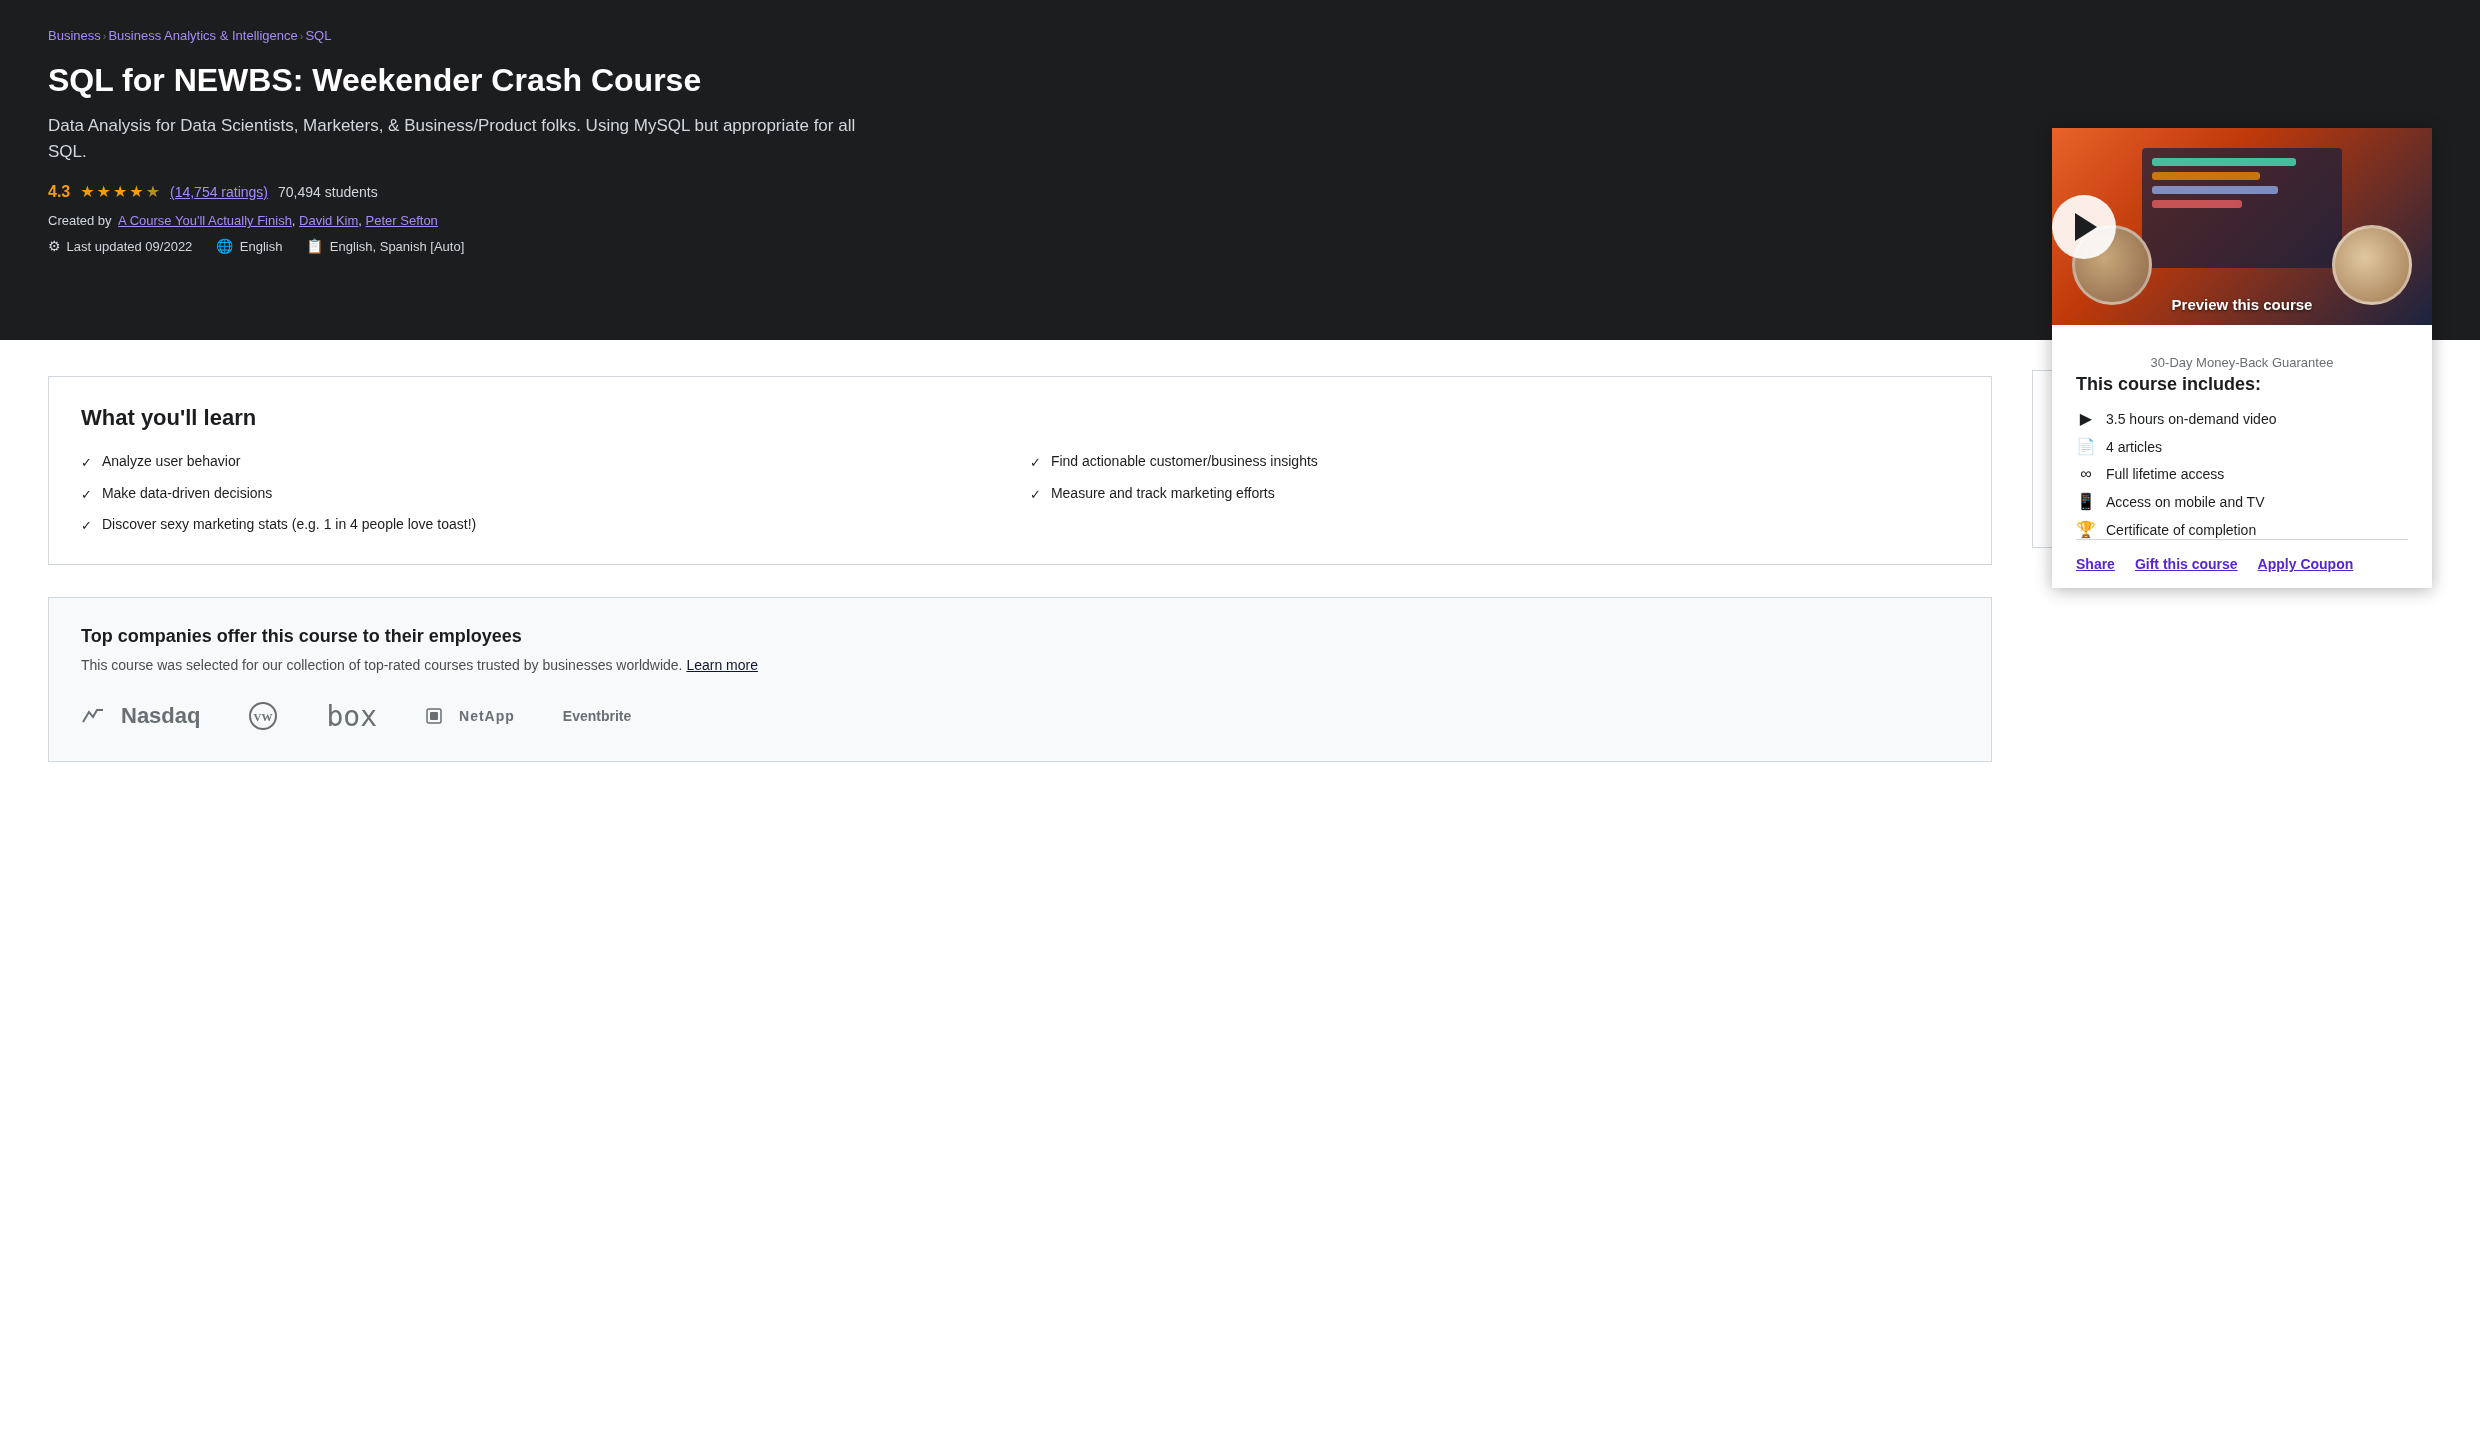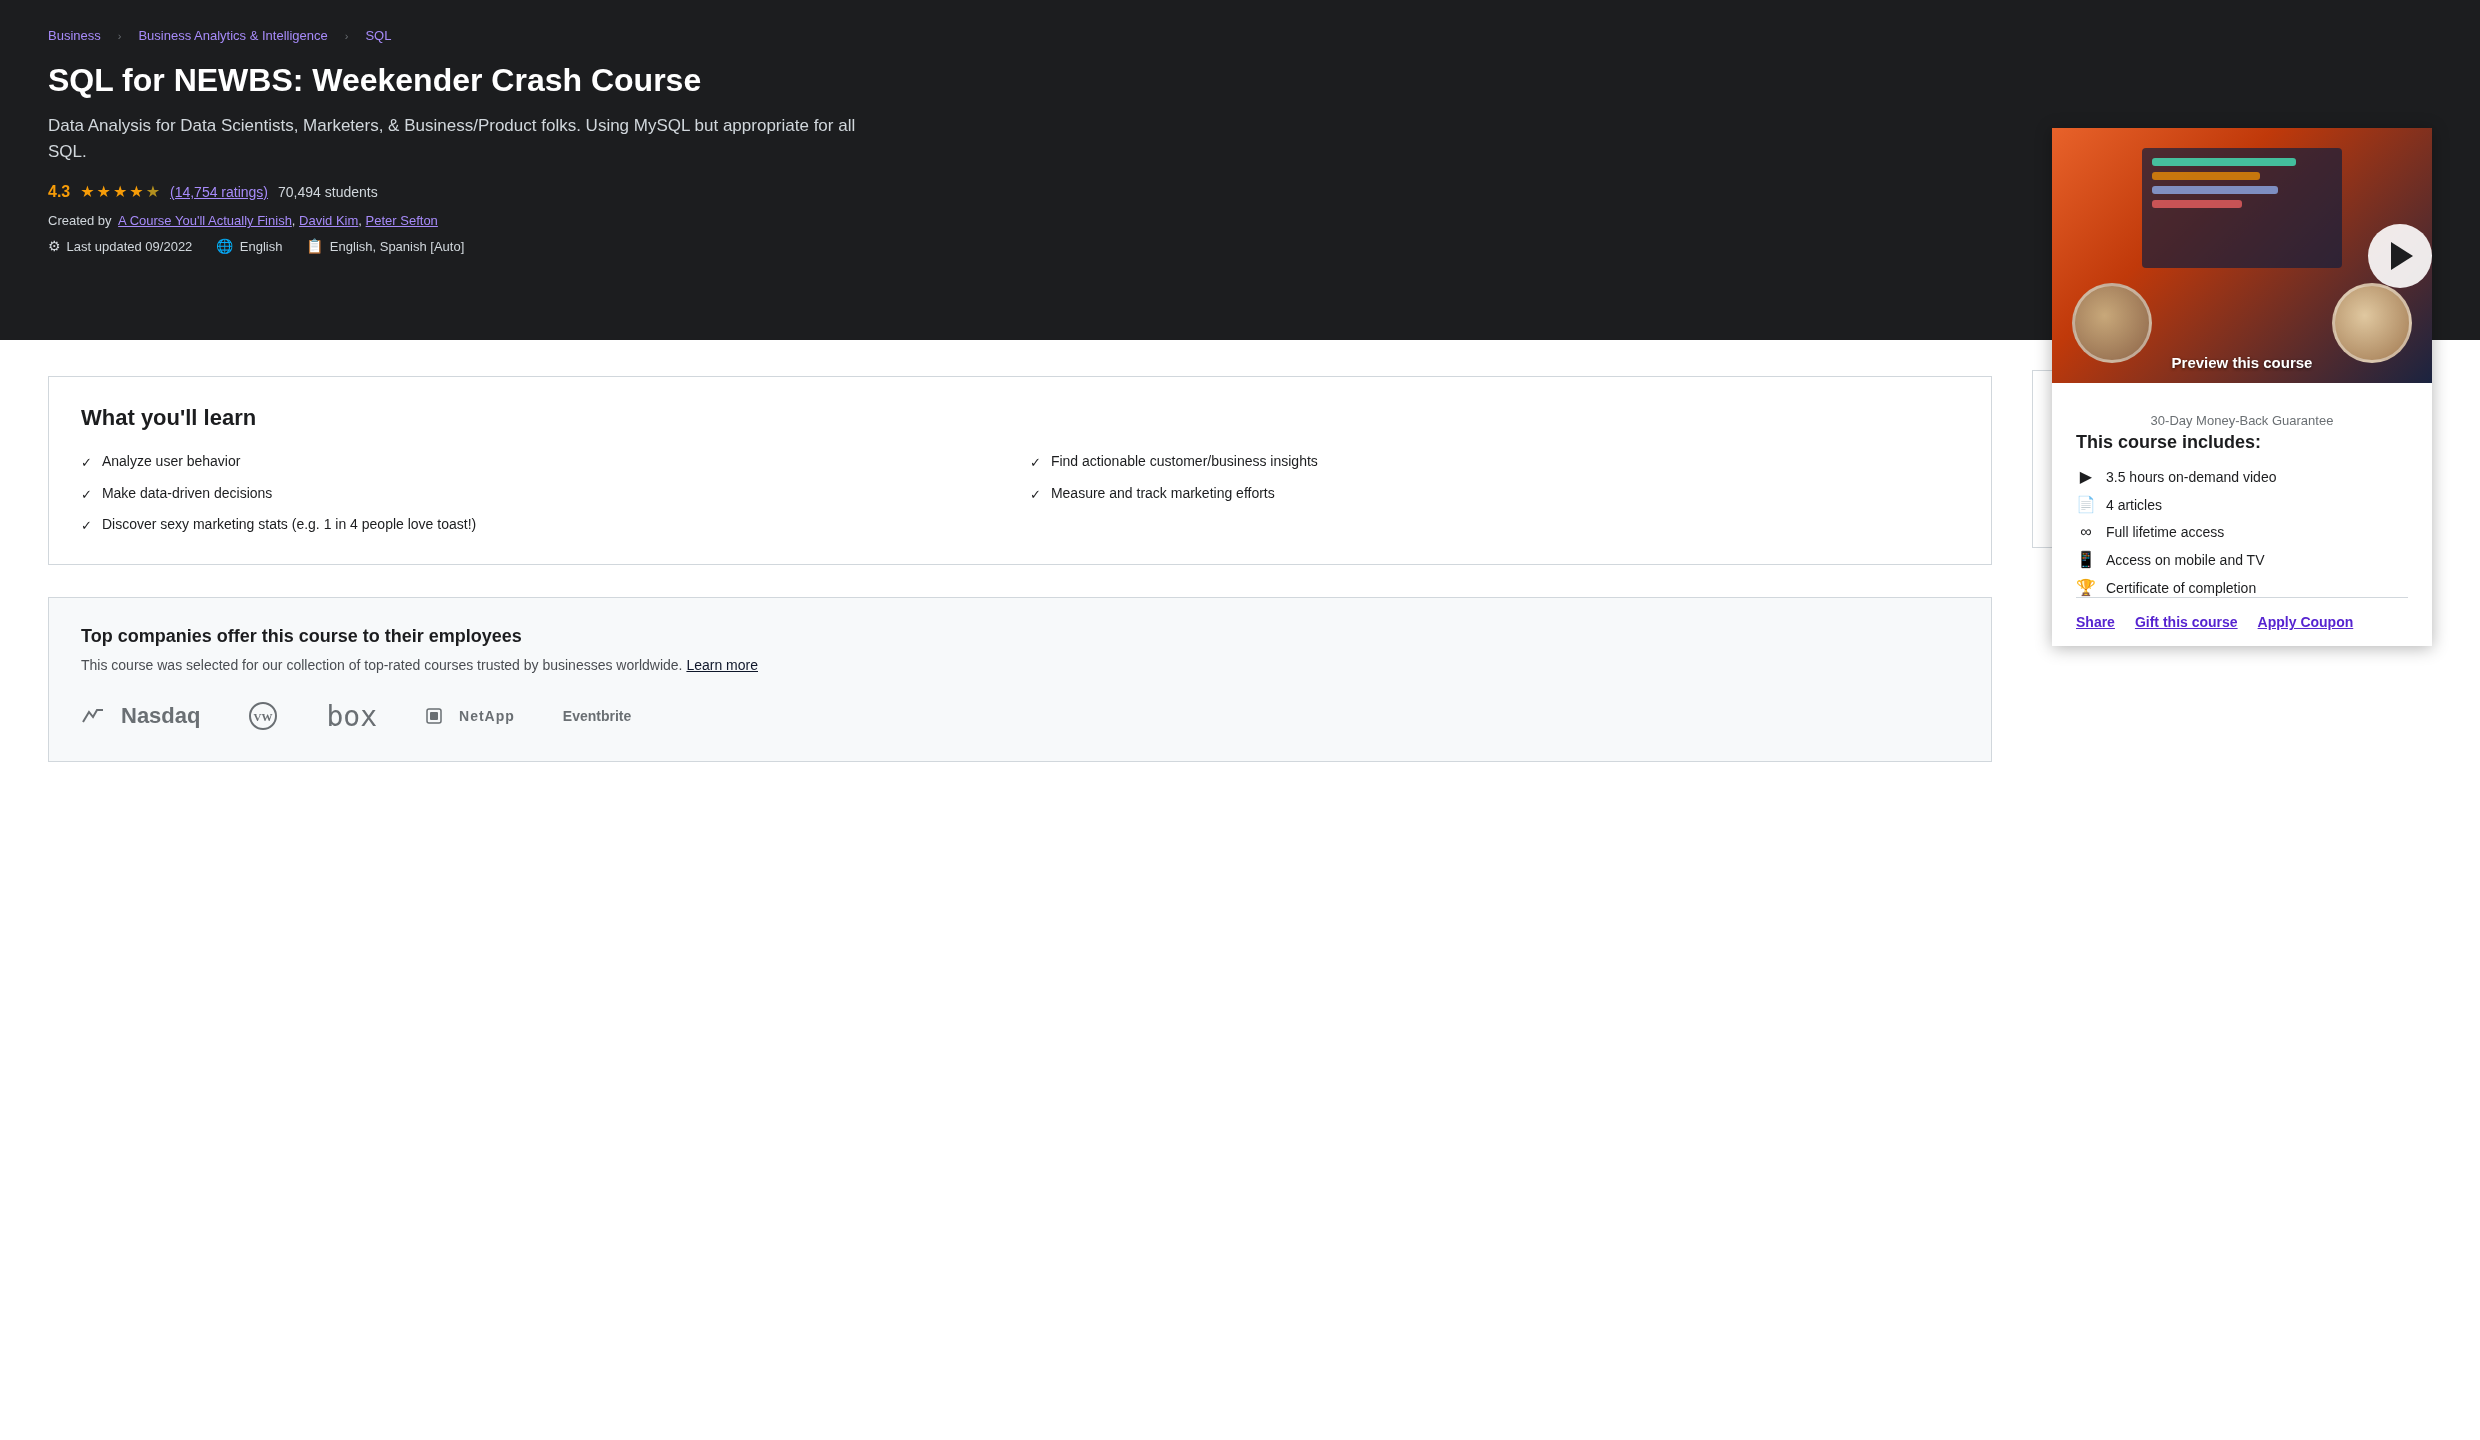--- a/index.html
+++ b/index.html
@@ -1,20 +1,20 @@
 <!DOCTYPE html>
 <html><head>
   <meta charset="utf-8">
   <style>
     * { margin: 0; padding: 0; box-sizing: border-box; }
     body { font-family: -apple-system, BlinkMacSystemFont, 'Segoe UI', sans-serif; background: #fff; color: #1c1d1f; font-size: 16px; }
 
     
     .hero { background: #1c1d1f; color: #fff; padding: 28px 48px 36px 48px; position: relative; min-height: 340px; }
-    .breadcrumb { display: flex; align-items: center; gap: 17px; font-size: 13px; margin-bottom: 18px; }
+    .breadcrumb { display: flex; align-items: center; gap: 2px; font-size: 13px; margin-bottom: 18px; }
     .breadcrumb a { color: #a78bfa; text-decoration: none; }
     .breadcrumb-sep { color: #6a6f73; font-size: 11px; }
     .hero-title { font-size: 32px; font-weight: 700; line-height: 1.2; margin-bottom: 14px; max-width: 850px; }
     .hero-subtitle { font-size: 17px; color: #d1d7dc; max-width: 850px; line-height: 1.5; margin-bottom: 18px; }
     .rating-row { display: flex; align-items: center; gap: 10px; margin-bottom: 12px; }
     .rating-num { color: #f69c08; font-weight: 700; font-size: 16px; }
     .stars { display: flex; gap: 2px; }
     .star { color: #f69c08; font-size: 16px; }
     .rating-link { color: #a78bfa; font-size: 14px; text-decoration: underline; }
     .students { color: #d1d7dc; font-size: 14px; }
@@ -31,25 +31,25 @@
       top: 18px;
       width: 380px;
       background: #fff;
       color: #1c1d1f;
       box-shadow: 0 2px 16px rgba(0,0,0,0.3);
       z-index: 10;
     }
     .preview-thumb {
       position: relative;
       width: 100%;
-      height: 255px;
+      height: 197px;
       background: linear-gradient(135deg, #e85d26 0%, #c0392b 40%, #2c3e50 100%);
       display: flex;
       align-items: center;
-      justify-content: flex-end;
+      justify-content: flex-start;
       overflow: hidden;
       cursor: pointer;
     }
     .preview-thumb-bg {
       position: absolute; inset: 0;
       background: linear-gradient(135deg, #e8622a 0%, #c0390a 35%, #1a2340 100%);
     }
     .play-btn {
       width: 64px; height: 64px;
       background: rgba(255,255,255,0.9);

